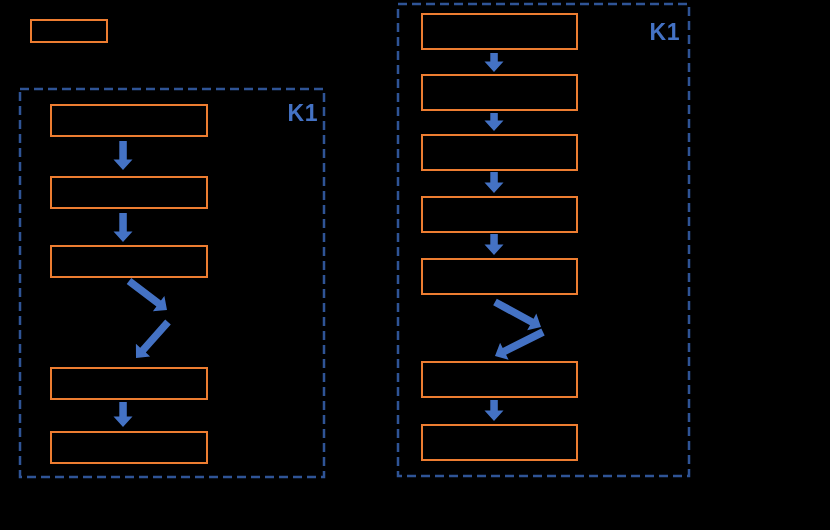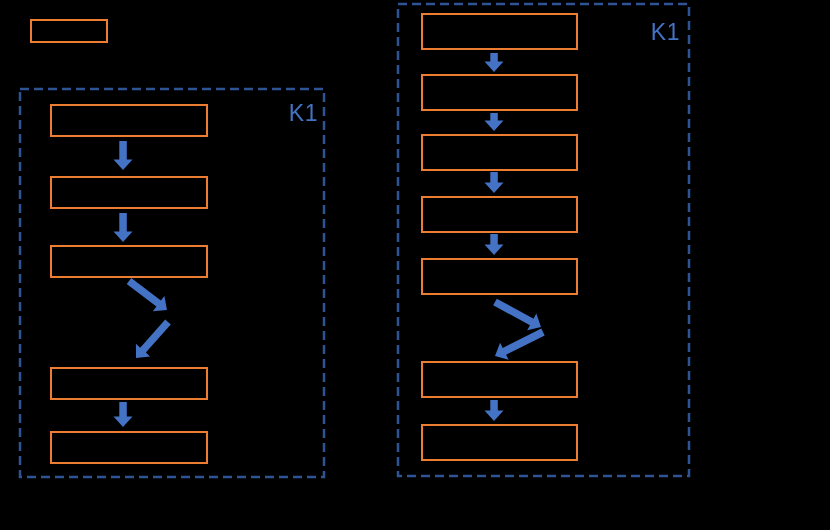--- a/index.html
+++ b/index.html
@@ -32,21 +32,21 @@
     overflow: hidden;
   }
   .group {
     position: absolute;
     box-sizing: border-box;
   }
   .klabel {
     position: absolute;
     color: var(--group-label, #4472C4);
     font-size: 23px;
-    font-weight: normal;
+    font-weight: bold;
     line-height: 1;
     letter-spacing: 0.5px;
   }
   #group-left  { left: 19px;  top: 88px; width: 306px; height: 389px; }
   #group-right { left: 397px; top: 3px;  width: 293px; height: 474px; }
   #group-left  .klabel { top: 14px; right: 7px;  }
   #group-right .klabel { top: 18px; right: 10px; }
 </style>
 </head>
 <body>

